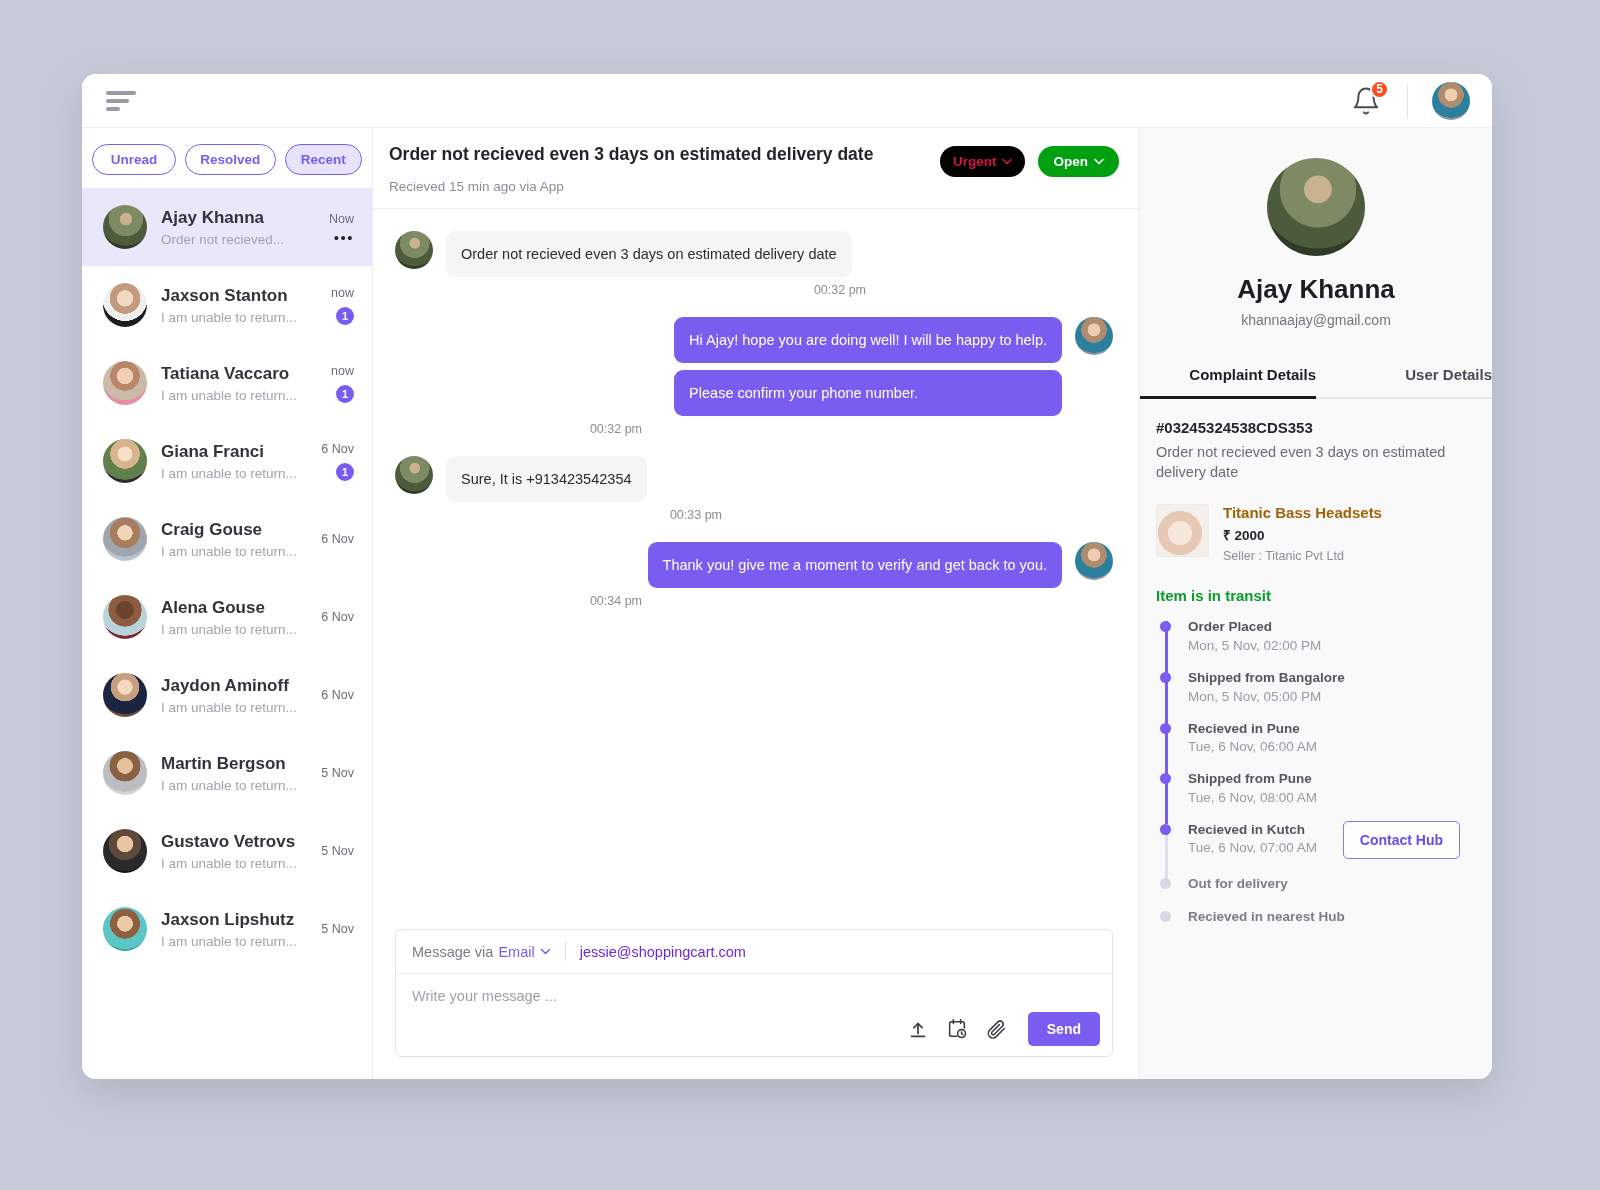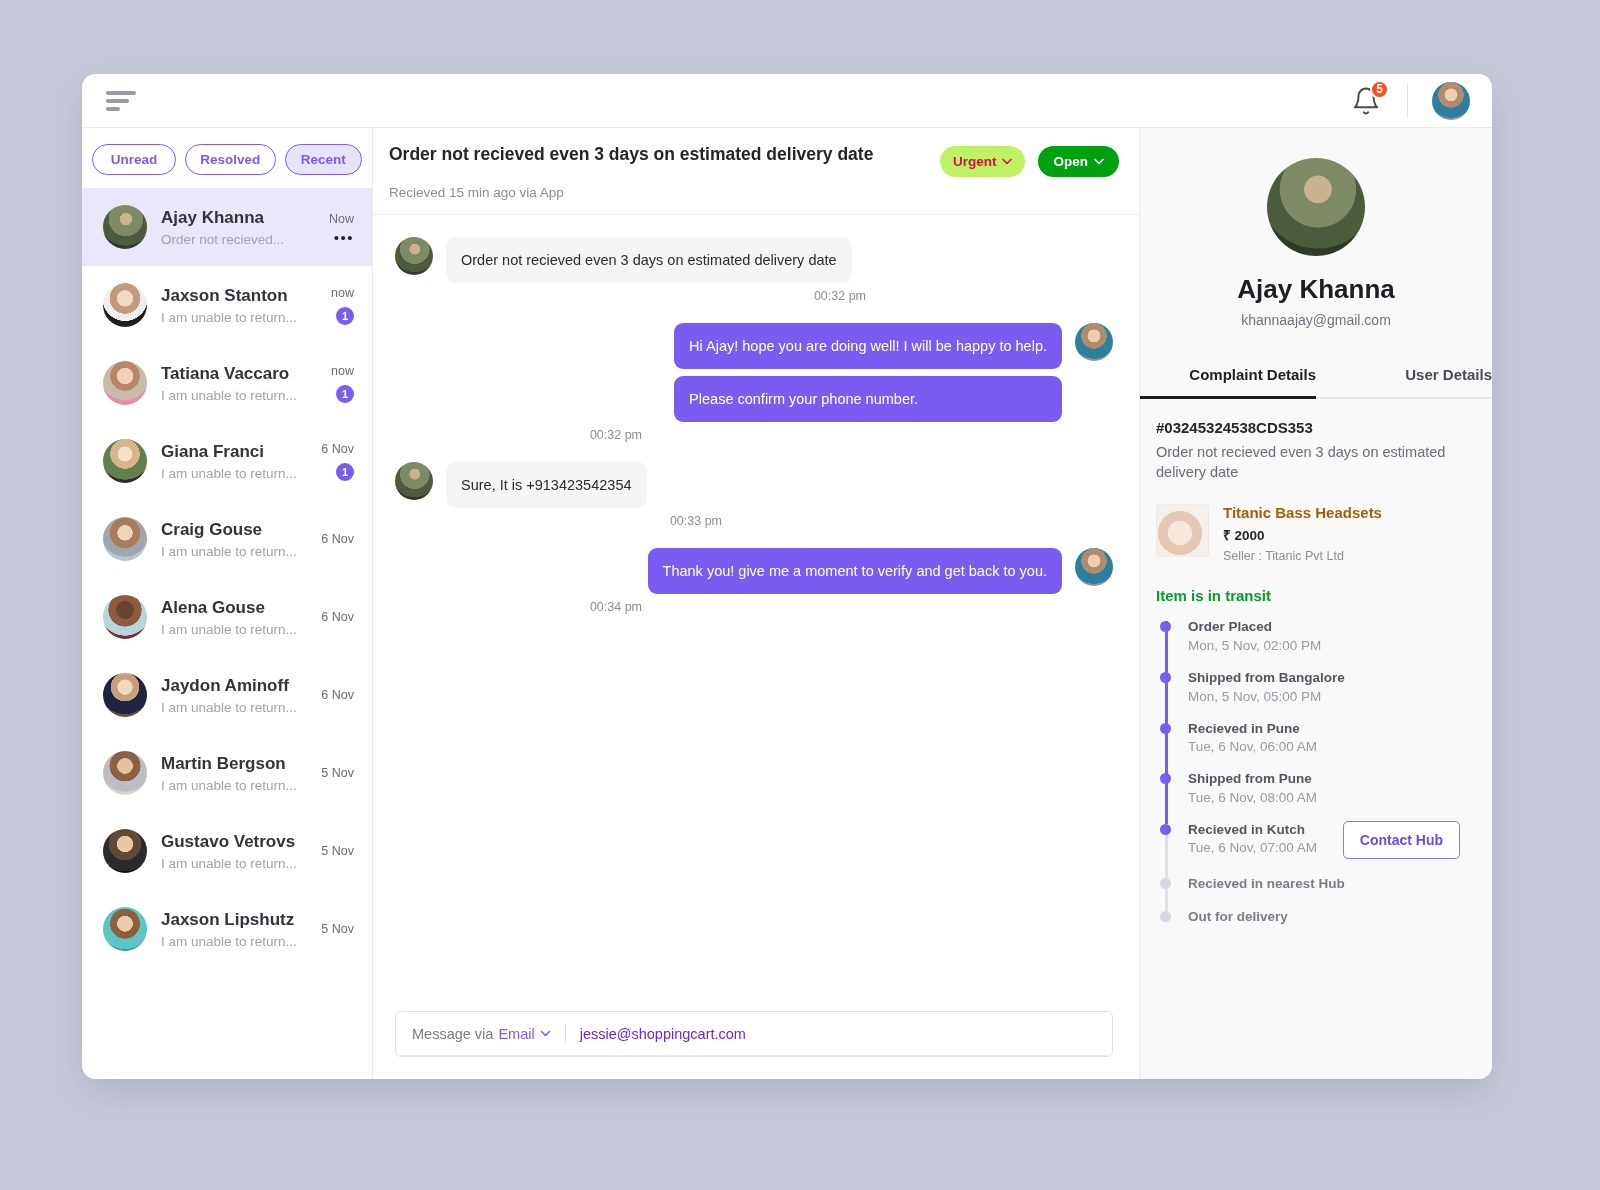--- a/index.html
+++ b/index.html
@@ -115,28 +115,28 @@
 
   
   .center-pane { flex: 1; display: flex; flex-direction: column; min-width: 0; background: #fff; }
   .conv-header {
     padding: 16px 20px 14px 16px;
     border-bottom: 1px solid #ececf2;
     display: flex; align-items: flex-start;
   }
   .conv-h-text { flex: 1; min-width: 0; }
   .conv-title { font-size: 17.5px; font-weight: bold; color: #24242c; }
-  .conv-sub { font-size: 13.5px; color: #8d8d98; margin-top: 20px; }
+  .conv-sub { font-size: 13.5px; color: #8d8d98; margin-top: 14px; }
   .badge-row { display: flex; gap: 13px; align-items: center; padding-top: 2px; }
   .badge {
     border-radius: 16px; font-size: 13.5px; font-weight: bold;
     padding: 8px 13px; display: flex; align-items: center; gap: 6px;
     cursor: pointer; white-space: nowrap;
   }
-  .badge-urgent { background: #bef264; color: #d4114a; }
+  .badge-urgent { background: #000000; color: #d4114a; }
   .badge-open { background: #00a011; color: #fff; padding: 8px 15px; }
   .chev { font-size: 10px; line-height: 1; }
 
   .chat-area { flex: 1; padding: 22px 26px 0 22px; overflow-y: auto; min-height: 0; }
   .msg-row { display: flex; gap: 13px; margin-bottom: 6px; }
   .msg-row .avatar { width: 38px; height: 38px; }
   .msg-in { align-items: flex-start; }
   .msg-out { justify-content: flex-end; align-items: flex-start; }
   .bubbles { display: flex; flex-direction: column; gap: 7px; max-width: 420px; }
   .bubble {
@@ -462,20 +462,40 @@
         <div class="composer">
           <div class="composer-top">
             <span>Message via</span>
             <span class="via-email">Email</span>
             <svg class="via-chev" width="11" height="7" viewBox="0 0 10 7">
                 <path d="M1 1.5L5 5.5L9 1.5" stroke="#7b5cf0" stroke-width="1.5" fill="none" stroke-linecap="round" stroke-linejoin="round"></path>
               </svg>
             <span class="vline"></span>
             <span class="recipient">jessie@shoppingcart.com</span>
           </div>
+          <div class="composer-body">
+            <div class="composer-placeholder">Write your message ...</div>
+            <div class="composer-actions">
+              <svg class="cicon" viewBox="0 0 24 24" fill="none" stroke="#3d3d46" stroke-width="1.9" stroke-linecap="round" stroke-linejoin="round">
+                <path d="M12 17V6"></path>
+                  <path d="M7.5 10.5L12 6l4.5 4.5"></path>
+                  <path d="M5 20h14"></path>
+              </svg>
+              <svg class="cicon" viewBox="0 0 24 24" fill="none" stroke="#3d3d46" stroke-width="1.7" stroke-linecap="round" stroke-linejoin="round">
+                <path d="M20 11V6a2 2 0 00-2-2H6a2 2 0 00-2 2v12a2 2 0 002 2h6"></path>
+                <path d="M8 2v4M16 2v4"></path>
+                <circle cx="17" cy="17" r="4.3"></circle>
+                <path d="M17 15.2V17l1.3 1"></path>
+              </svg>
+              <svg class="cicon" viewBox="0 0 24 24" fill="none" stroke="#3d3d46" stroke-width="1.7" stroke-linecap="round" stroke-linejoin="round">
+                <path d="M21 11.5l-8.8 8.8a5 5 0 01-7.1-7.1l9-9a3.4 3.4 0 014.8 4.8l-9 9a1.8 1.8 0 01-2.5-2.5l8.3-8.3"></path>
+              </svg>
+              <button class="send-btn">Send</button>
+            </div>
+          </div>
         </div>
       </div>
 
     </div>
 
     <div class="right-pane">
 
       <div class="profile">
         <div class="avatar av-ajay"></div>
         <div class="profile-name">Ajay Khanna</div>
@@ -545,31 +565,31 @@
             <div class="tl-line" style="background:#e0dfe9;"></div>
             <div class="tl-text">
               <div class="tl-label">Recieved in Kutch</div>
               <div class="tl-time">Tue, 6 Nov, 07:00 AM</div>
             </div>
             <button class="contact-hub">Contact Hub</button>
           </div>
 
           <div class="tl-item inactive">
             <div class="tl-dot"></div>
+
+            <div class="tl-text">
+              <div class="tl-label">Out for delivery</div>
+            </div>
+          </div>
+
+          <div class="tl-item inactive">
+            <div class="tl-dot"></div>
             <div class="tl-line"></div>
             <div class="tl-text">
               <div class="tl-label">Recieved in nearest Hub</div>
-            </div>
-          </div>
-
-          <div class="tl-item inactive">
-            <div class="tl-dot"></div>
-
-            <div class="tl-text">
-              <div class="tl-label">Out for delivery</div>
             </div>
           </div>
 
         </div>
       </div>
     </div>
 
   </div>
 </div>
 

